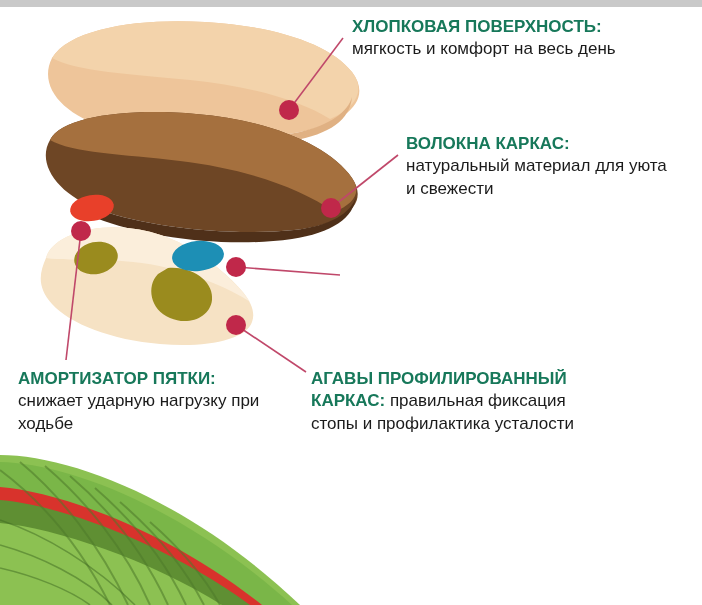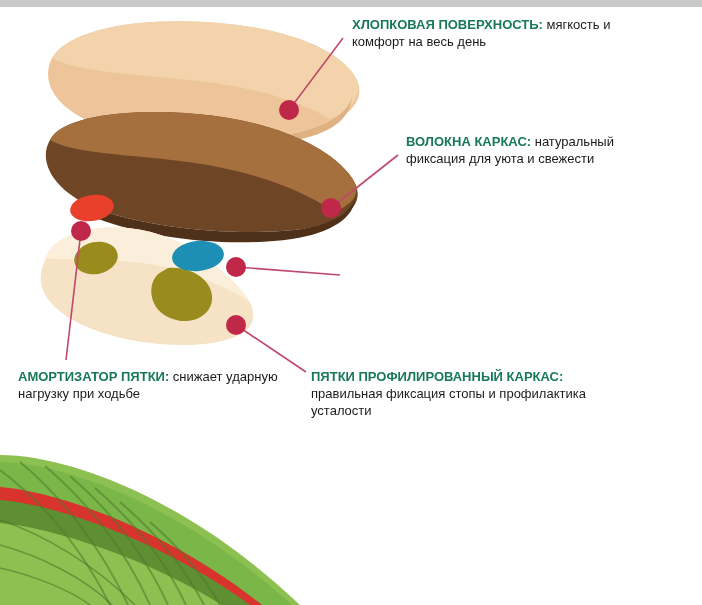--- a/index.html
+++ b/index.html
@@ -30,21 +30,21 @@
   }
   svg.art {
     position: absolute;
     left: 0;
     top: 0;
     width: 702px;
     height: 605px;
   }
   .callout {
     position: absolute;
-    font-size: 13px;
+    font-size: 17px;
     line-height: 1.32;
     color: #1b1b1b;
   }
   .callout .hl {
     color: #17785a;
     font-weight: bold;
   }
   .callout .rest {
     color: #1b1b1b;
   }
@@ -133,25 +133,25 @@
       <circle cx="81" cy="231" r="10" fill="#c0284a"></circle>
       <circle cx="236" cy="325" r="10" fill="#c0284a"></circle>
     </g>
   </svg>
 
   <div class="callout" id="c1">
     <span class="hl">ХЛОПКОВАЯ ПОВЕРХНОСТЬ:</span><span class="rest"> мягкость и комфорт на весь день</span>
   </div>
 
   <div class="callout" id="c2">
-    <span class="hl">ВОЛОКНА КАРКАС:</span><span class="rest"> натуральный фиксация для уюта и свежести</span>
+    <span class="hl">ВОЛОКНА КАРКАС:</span><span class="rest"> натуральный материал для уюта и свежести</span>
   </div>
 
 
   <div class="callout" id="c4">
     <span class="hl">АМОРТИЗАТОР ПЯТКИ:</span><span class="rest"> снижает ударную нагрузку при ходьбе</span>
   </div>
 
   <div class="callout" id="c5">
-    <span class="hl">ПЯТКИ ПРОФИЛИРОВАННЫЙ КАРКАС:</span><span class="rest"> правильная фиксация стопы и профилактика усталости</span>
+    <span class="hl">АГАВЫ ПРОФИЛИРОВАННЫЙ КАРКАС:</span><span class="rest"> правильная фиксация стопы и профилактика усталости</span>
   </div>
 
 </div>
 
 </body></html>

